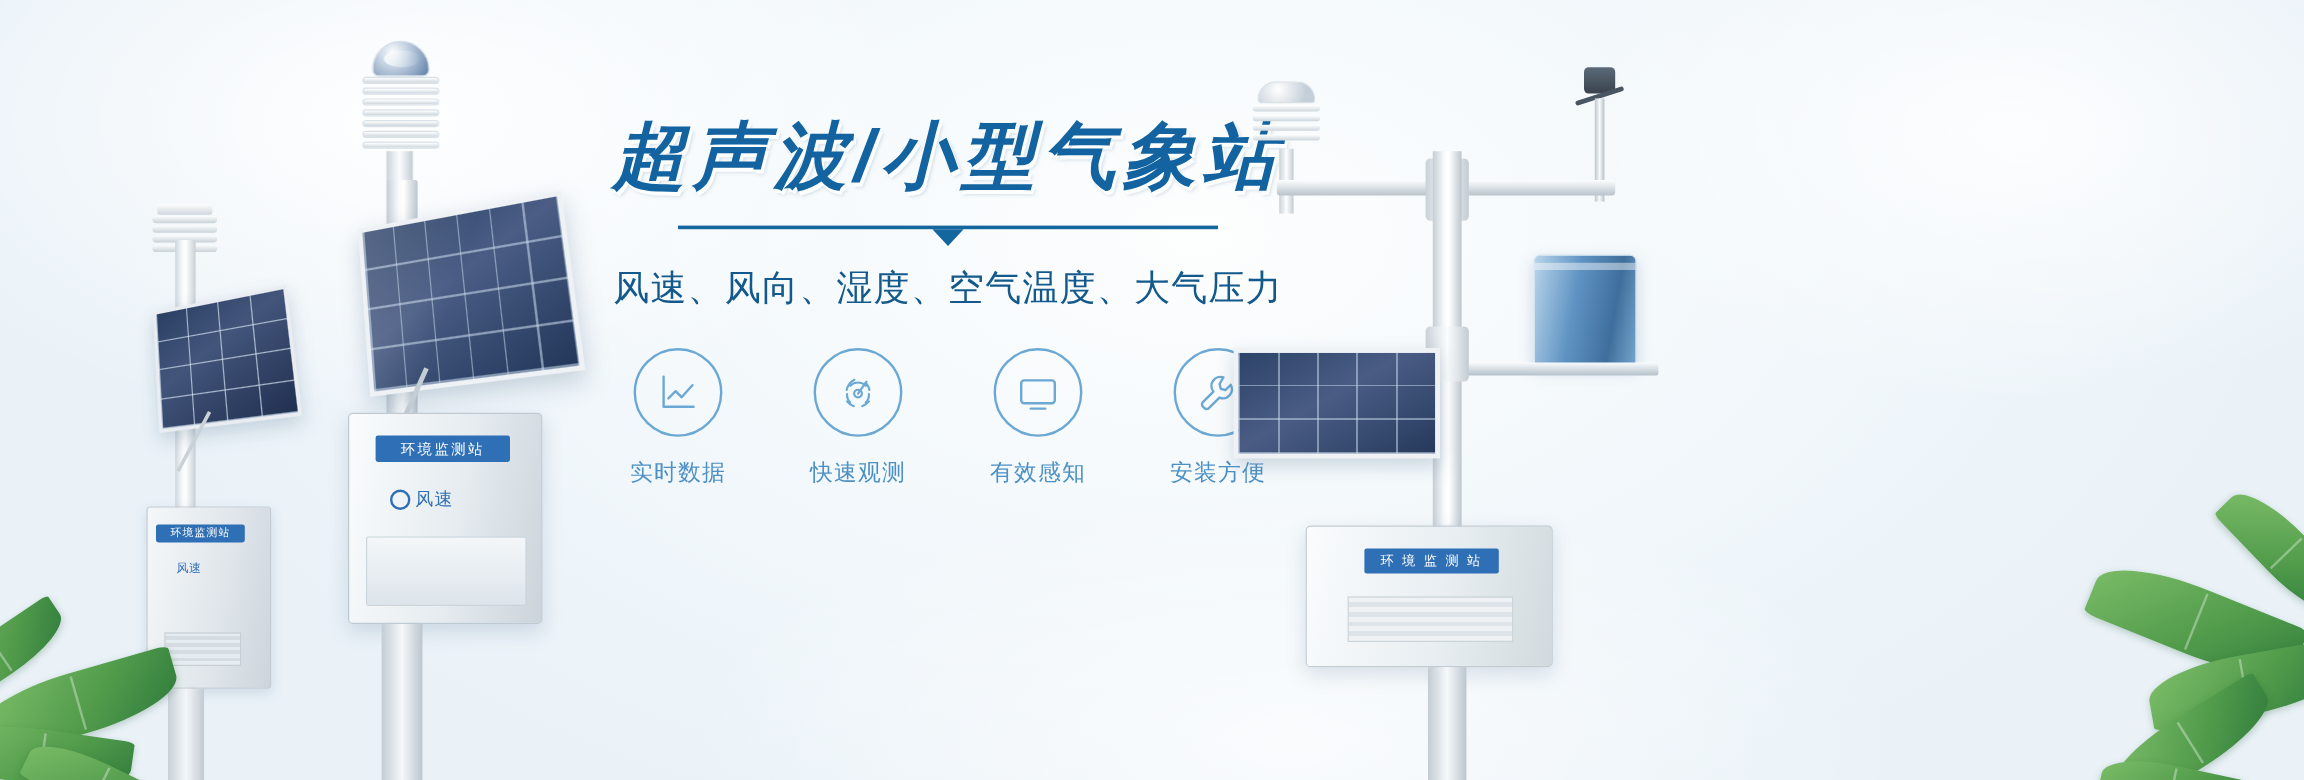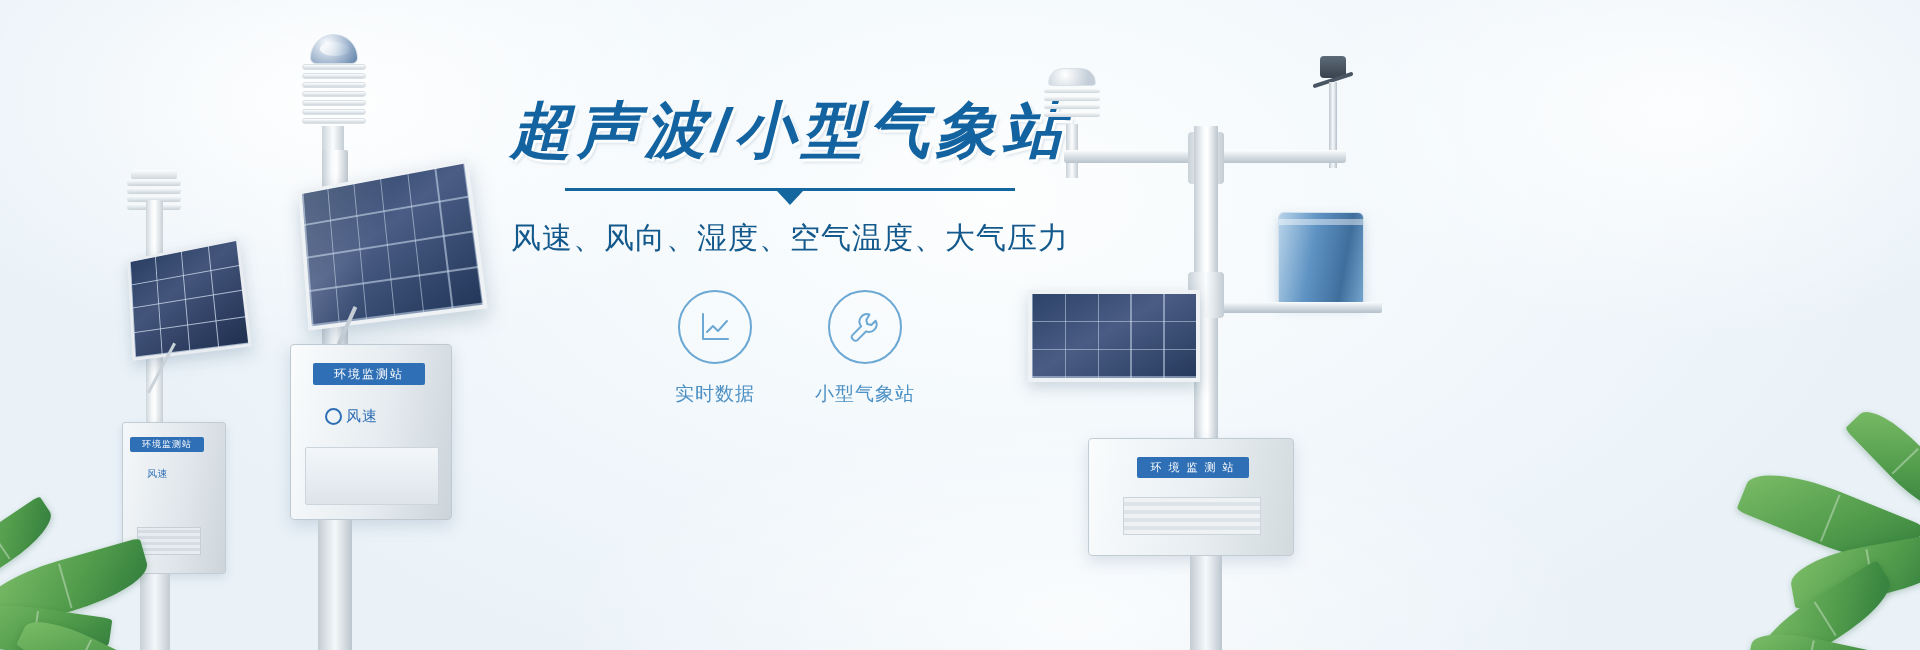--- a/index.html
+++ b/index.html
@@ -42,21 +42,21 @@
   .divider .bar { position:absolute; left:0; top:4px; width:100%; height:3px; background:#14669f; }
   .divider .tri {
     position:absolute; left:50%; top:7px; transform:translateX(-50%);
     width:0; height:0;
     border-left:13px solid transparent; border-right:13px solid transparent;
     border-top:14px solid #14669f;
   }
   .sub { margin-top:20px; text-align:center; }
   .sub-line {
     font-size:30px; color:#14598c; letter-spacing:1px; line-height:1.65;
-    white-space:nowrap; font-weight:normal;font-family:Liberation Mono, monospace;
+    white-space:nowrap; font-weight:normal;
   }
   .features {
     margin-top:24px; display:flex; gap:66px; align-items:flex-start; justify-content:center;
   }
   .feature { display:flex; flex-direction:column; align-items:center; width:84px; }
   .f-circle {
     width:74px; height:74px; border-radius:50%;
     border:2px solid #6ba8d4; display:flex; align-items:center; justify-content:center;
     background:rgba(255,255,255,.18);
   }
@@ -287,29 +287,54 @@
       <div class="feature">
         <div class="f-circle">
           <svg width="40" height="40" viewBox="0 0 40 40" fill="none" stroke="#6ba8d4" stroke-width="2" stroke-linecap="round" stroke-linejoin="round">
             <polyline points="8,7 8,32 33,32"></polyline>
             <polyline points="12,25 18,19 23,24 32,14"></polyline>
           </svg>
         </div>
         <div class="f-label">实时数据</div>
       </div>
 
-
+      <div class="feature">
+        <div class="f-circle">
+          <svg width="40" height="40" viewBox="0 0 40 40" fill="none" stroke="#6ba8d4" stroke-width="1.8" stroke-linecap="round">
+            <circle cx="20" cy="21" r="3.2"></circle>
+            <path d="M20 21 L27 11"></path>
+            <path d="M13.5 14.5 a9 9 0 0 1 13 0"></path>
+            <path d="M10.5 18 a13 13 0 0 1 6.5 -8.5"></path>
+            <path d="M29.5 18 a13 13 0 0 0 -3 -6"></path>
+            <path d="M13.5 28.5 a9 9 0 0 1 -2.6 -7"></path>
+            <path d="M26.5 28.5 a9 9 0 0 0 2.6 -7"></path>
+            <path d="M16.5 31.5 a12.5 12.5 0 0 1 -5.6 -4"></path>
+            <path d="M23.5 31.5 a12.5 12.5 0 0 0 5.6 -4"></path>
+          </svg>
+        </div>
+        <div class="f-label">快速观测</div>
+      </div>
+
+      <div class="feature">
+        <div class="f-circle">
+          <svg width="42" height="42" viewBox="0 0 42 42" fill="none" stroke="#6ba8d4" stroke-width="2" stroke-linecap="round" stroke-linejoin="round">
+            <rect x="7" y="11" width="28" height="19" rx="2.5"></rect>
+            <line x1="15" y1="34.5" x2="27" y2="34.5"></line>
+          </svg>
+        </div>
+        <div class="f-label">有效感知</div>
+      </div>
 
       <div class="feature">
         <div class="f-circle">
           <svg width="42" height="42" viewBox="0 0 42 42" fill="none" stroke="#6ba8d4" stroke-width="2" stroke-linecap="round" stroke-linejoin="round">
             <path d="M25.5 8.5 a7.5 7.5 0 0 0 -8.3 11.8 l-8.8 8.8 a2.6 2.6 0 0 0 0 3.7 l1.3 1.3 a2.6 2.6 0 0 0 3.7 0 l8.8 -8.8 a7.5 7.5 0 0 0 9.4 -10.6 l-4.3 4.3 l-4 -1 l-1 -4 z"></path>
           </svg>
         </div>
-        <div class="f-label">小型气象站</div>
+        <div class="f-label">安装方便</div>
       </div>
 
     </div>
   </div>
 
   <div class="st-right">
     <div class="us-r">
       <div class="head"></div>
       <div class="ring" style="top:20px"></div>
       <div class="ring" style="top:28px"></div>

